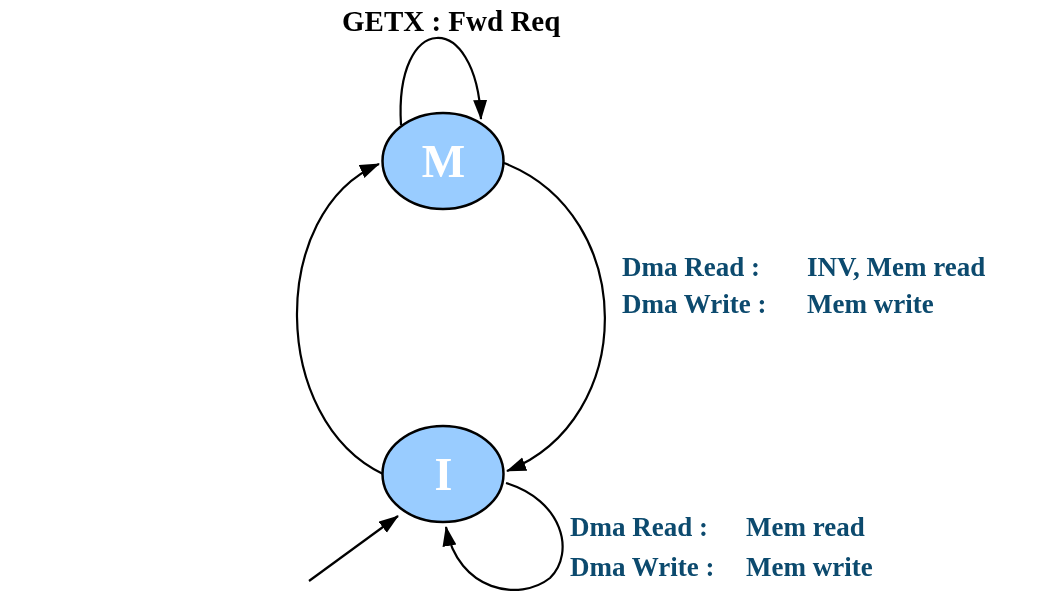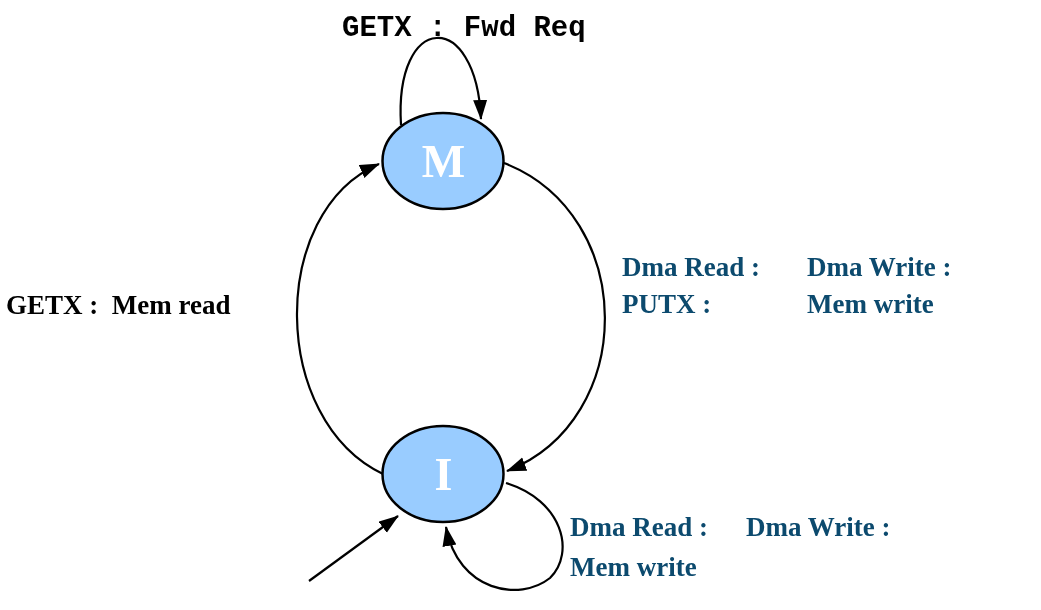--- a/index.html
+++ b/index.html
@@ -92,30 +92,30 @@
 
     <path class="edge-path" d="M 309 581 L 398 516" marker-end="url(#arrow)"></path>
 
     <ellipse class="state-ellipse" cx="443" cy="161" rx="60.5" ry="48"></ellipse>
     <ellipse class="state-ellipse" cx="443" cy="474" rx="60.5" ry="48"></ellipse>
   </svg>
 
   <div class="state-label" style="left:383px; top:113px; width:121px; height:96px;">M</div>
   <div class="state-label" style="left:383px; top:426px; width:121px; height:96px;">I</div>
 
-  <div class="edge-label title" style="left:342px; top:12px;font-family:Liberation Mono, monospace;">GETX : Fwd Req</div>
+  <div class="edge-label title" style="left:342px; top:4px;">GETX : Fwd Req</div>
 
-  <div class="edge-label" style="left:6px; top:289px;">GETX :  Mem read</div>
 
   <div class="edge-label-grid m2i" style="left:622px; top:249px;">
     <span>Dma Read :</span>
+    <span>INV, Mem read</span>
     <span>Dma Write :</span>
-    <span>PUTX :</span>
     <span>Mem write</span>
   </div>
 
   <div class="edge-label-grid iself" style="left:570px; top:507px;">
     <span>Dma Read :</span>
+    <span>Mem read</span>
     <span>Dma Write :</span>
     <span>Mem write</span>
   </div>
 
 </div>
 
 </body></html>

